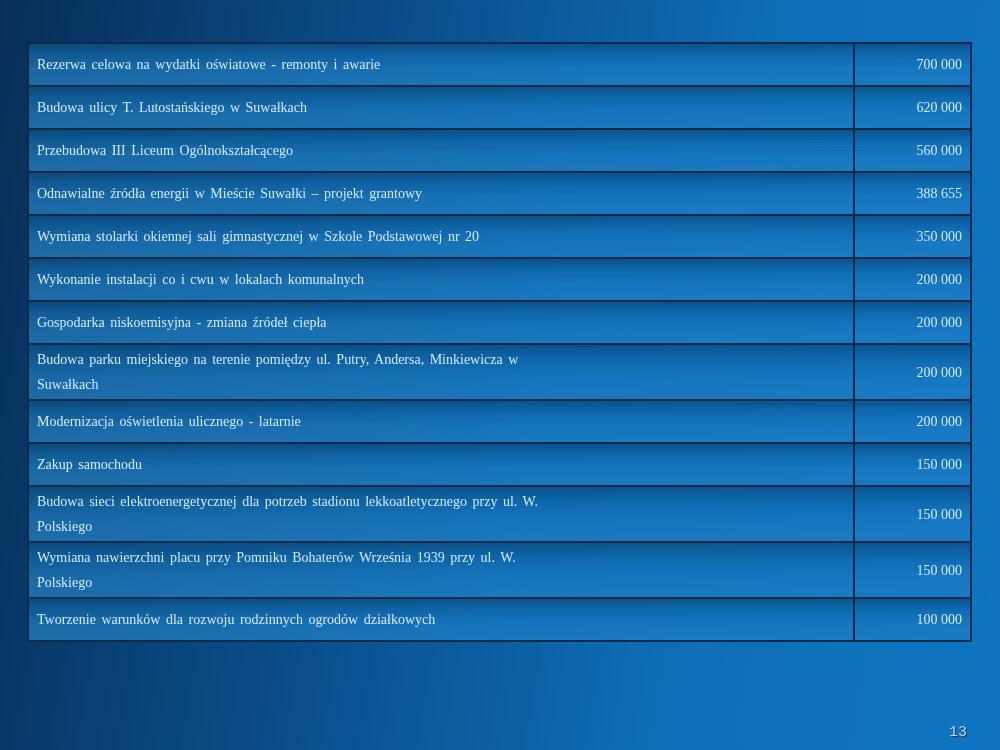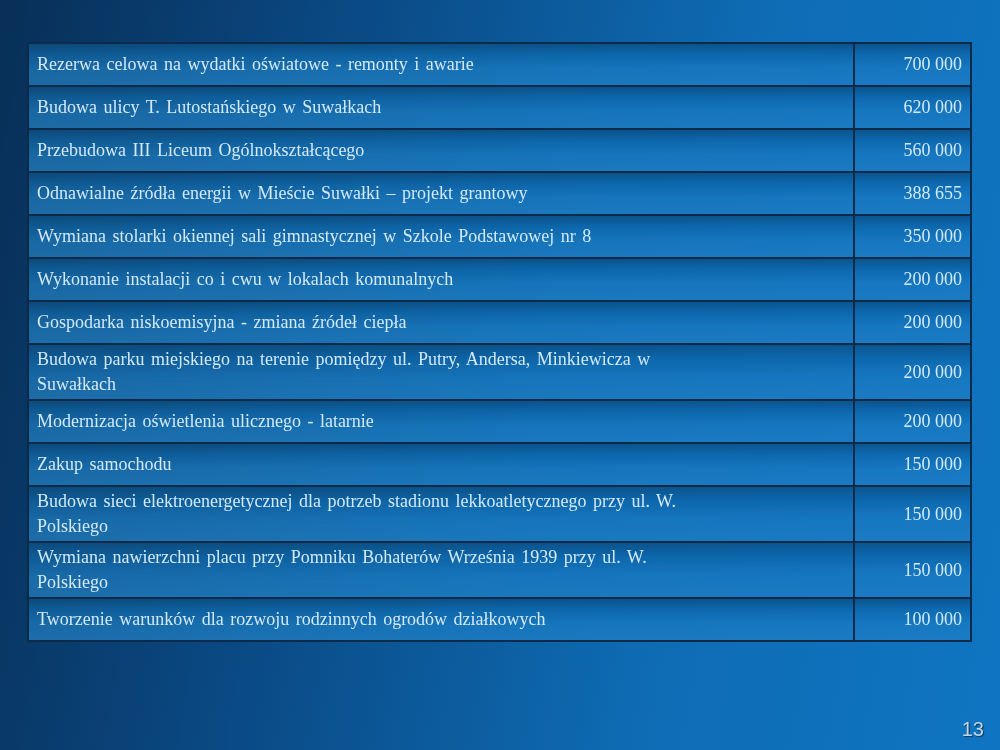--- a/index.html
+++ b/index.html
@@ -37,21 +37,21 @@
       var(--cell-left) 0%,
       #0e6fb8 55%,
       var(--cell-right) 100%);
     border:2px solid var(--border-color);
   }
   table.budget tr{ height:43px; }
   table.budget td{
     border:2px solid var(--border-color);
     vertical-align:middle;
     color:var(--text-color);
-    font-size:18px;
+    font-size:14px;
     line-height:25px;
     padding:2px 8px;
     
     background:linear-gradient(180deg,
       rgba(4,28,52,0.34) 0%,
       rgba(4,28,52,0.10) 26%,
       rgba(170,225,255,0.05) 60%,
       rgba(170,225,255,0.08) 100%);
   }
   td.desc{
@@ -62,23 +62,23 @@
     padding-left:6px;
   }
   td.amt{
     width:115px;
     text-align:right;
     padding-right:10px;
     white-space:nowrap;
   }
   .page-number{
     position:absolute;
-    right:16px; bottom:9px;
-    font-family:Liberation Sans, sans-serif;
-    font-size:20px;
+    right:33px; bottom:9px;
+    font-family:Liberation Mono, monospace;
+    font-size:15px;
     color:var(--pagenum-color);
     text-shadow:1px 1px 1px rgba(0,0,0,0.55);
   }
 </style>
 </head>
 <body>
 
 <div class="slide">
 
   <table class="budget">
@@ -93,21 +93,21 @@
   </tr>
         <tr>
     <td class="desc">Przebudowa III Liceum Ogólnokształcącego</td>
     <td class="amt">560 000</td>
   </tr>
         <tr>
     <td class="desc">Odnawialne źródła energii w Mieście Suwałki – projekt grantowy</td>
     <td class="amt">388 655</td>
   </tr>
         <tr>
-    <td class="desc">Wymiana stolarki okiennej sali gimnastycznej w Szkole Podstawowej nr 8</td>
+    <td class="desc">Wymiana stolarki okiennej sali gimnastycznej w Szkole Podstawowej nr 20</td>
     <td class="amt">350 000</td>
   </tr>
         <tr>
     <td class="desc">Wykonanie instalacji co i cwu w lokalach komunalnych</td>
     <td class="amt">200 000</td>
   </tr>
         <tr>
     <td class="desc">Gospodarka niskoemisyjna - zmiana źródeł ciepła</td>
     <td class="amt">200 000</td>
   </tr>

